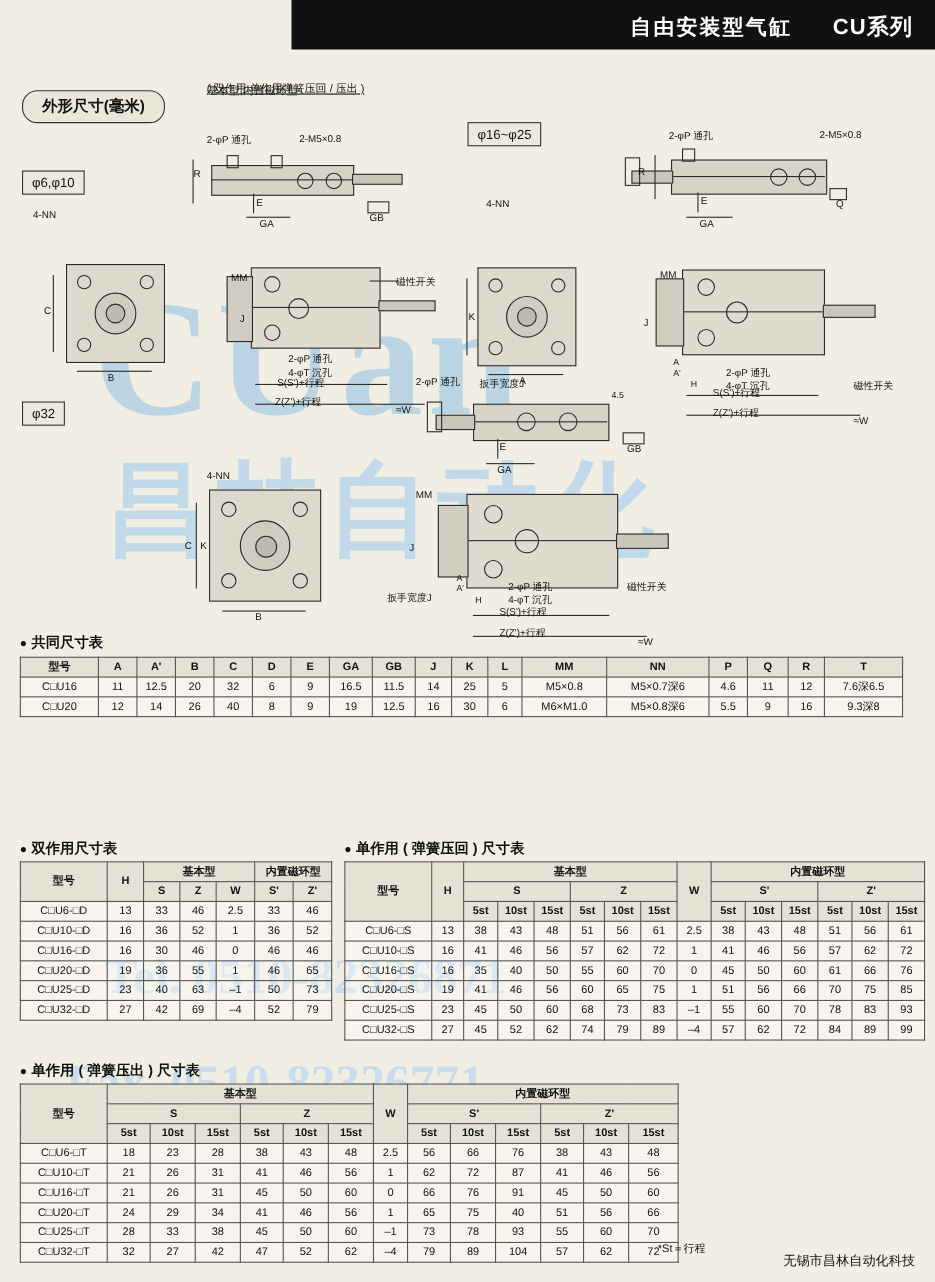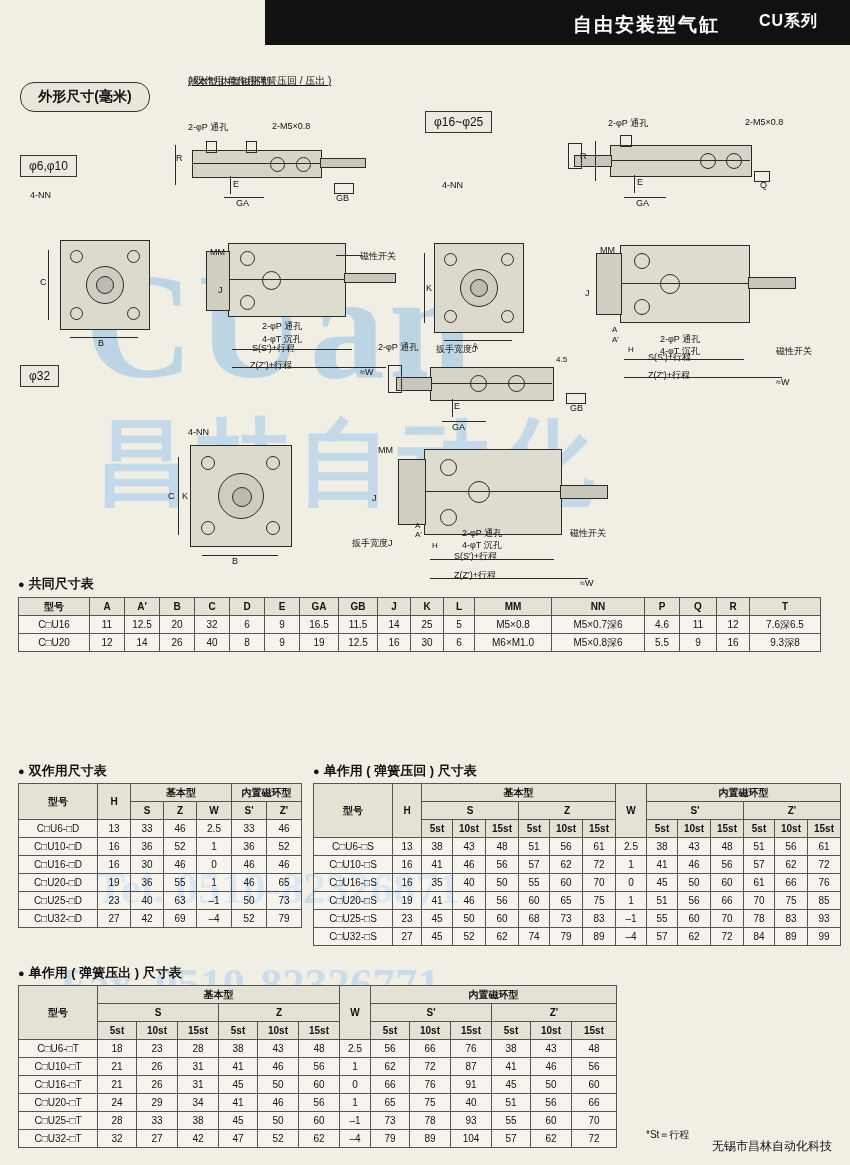--- a/index.html
+++ b/index.html
@@ -12,21 +12,21 @@
   }
   
   .topbar{
     position:absolute;left:265px;top:0;width:585px;height:45px;
     background:#111;
   }
   .topbar .t1{
     position:absolute;right:130px;top:12px;color:#fff;font-size:19px;font-weight:bold;letter-spacing:2px;
   }
   .topbar .t2{
-    position:absolute;right:32px;top:11px;color:#fff;font-size:16px;font-weight:bold;letter-spacing:1px;
+    position:absolute;right:20px;top:11px;color:#fff;font-size:20px;font-weight:bold;letter-spacing:1px;
   }
   
   .wm{
     position:absolute;pointer-events:none;user-select:none;
     color:#9fc4e0;opacity:.55;font-weight:bold;
   }
   .wm-big{
     left:85px;top:240px;font-size:150px;letter-spacing:4px;
     color:#a9cde6;opacity:.75;font-family:"Liberation Serif",serif;
   }
@@ -668,14 +668,14 @@
       <td>79</td>
         <td>89</td>
       <td>104</td>
         <td>57</td>
       <td>62</td>
         <td>72</td>
     </tr>
   </tbody>
 </table>
 
-<div class="footnote" style="left:598px;top:1128px;margin-left:48px;">*St＝行程</div>
+<div class="footnote" style="left:598px;top:1128px;">*St＝行程</div>
 <div class="company">无锡市昌林自动化科技</div>
 
 </body></html>

